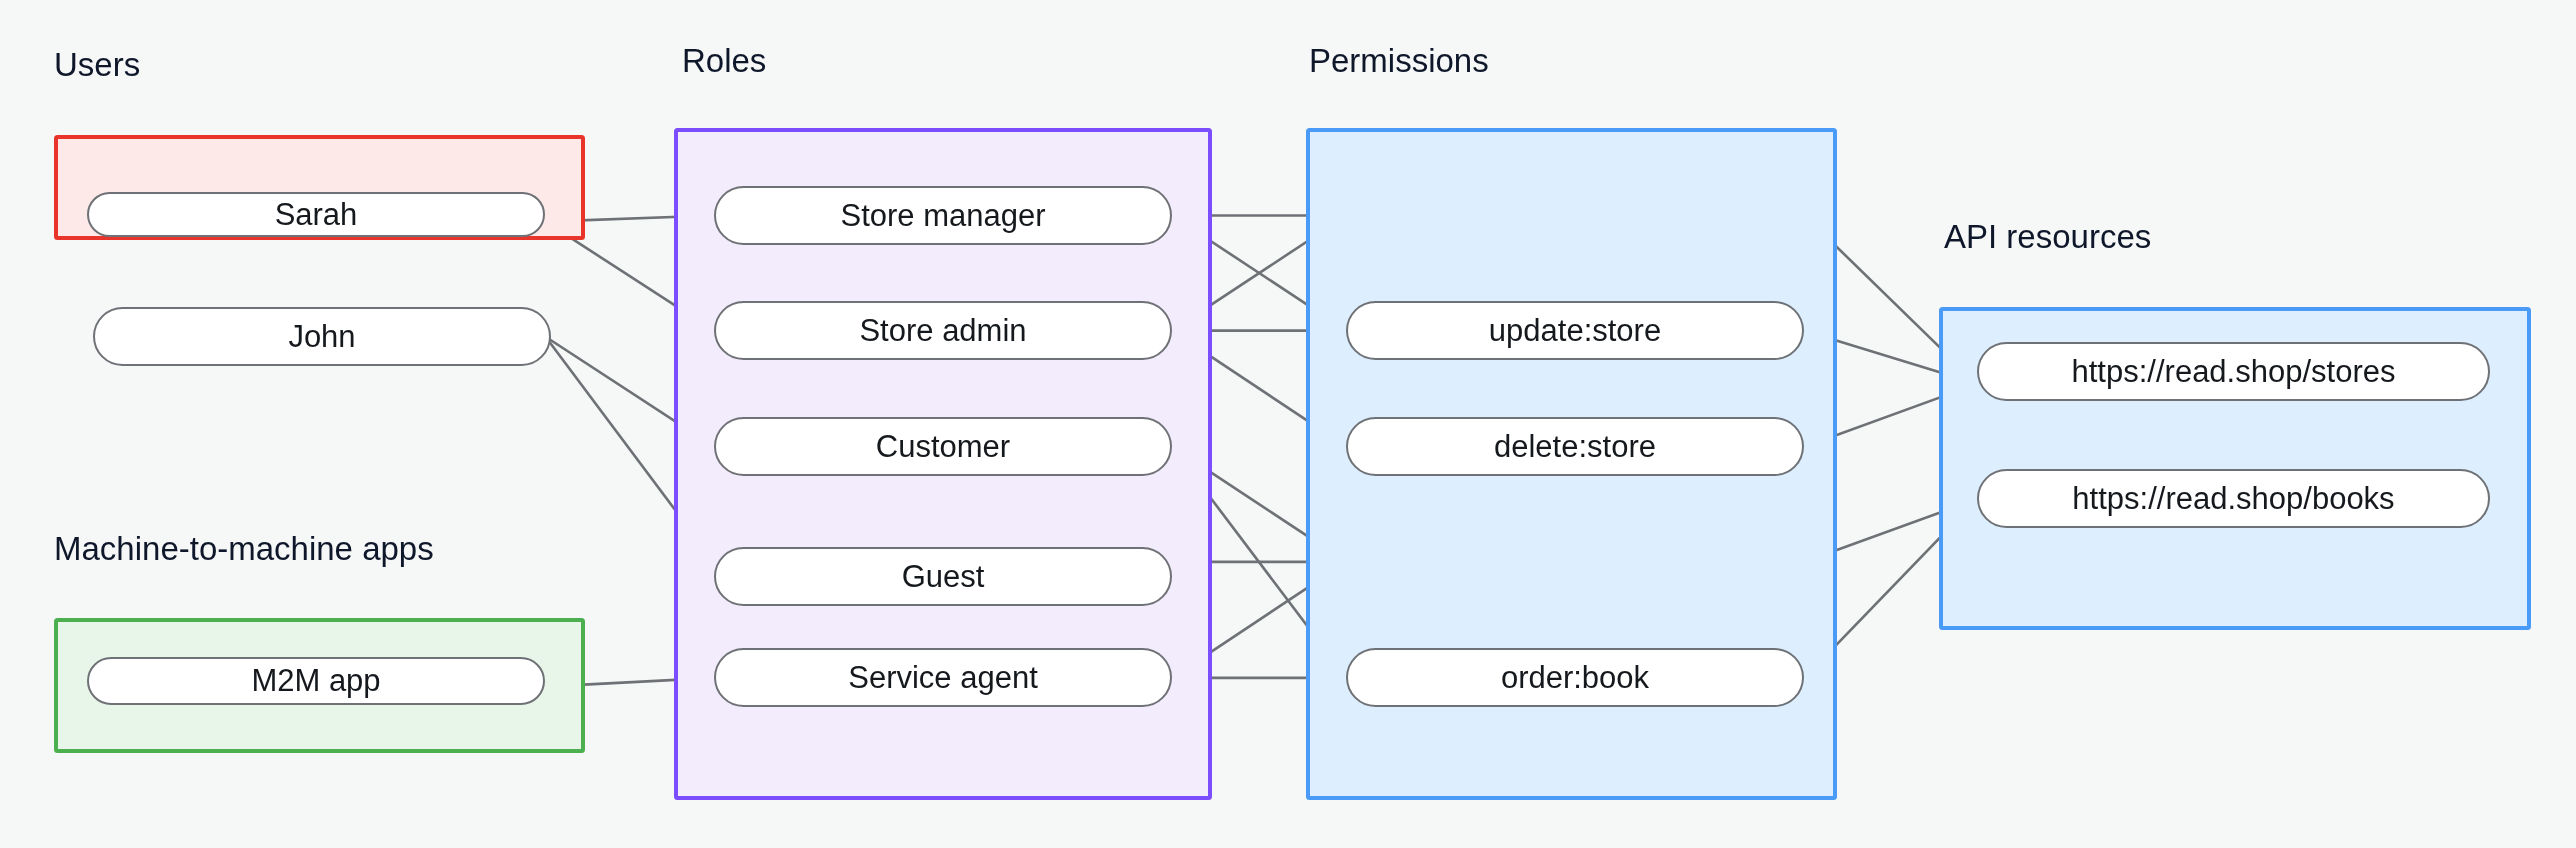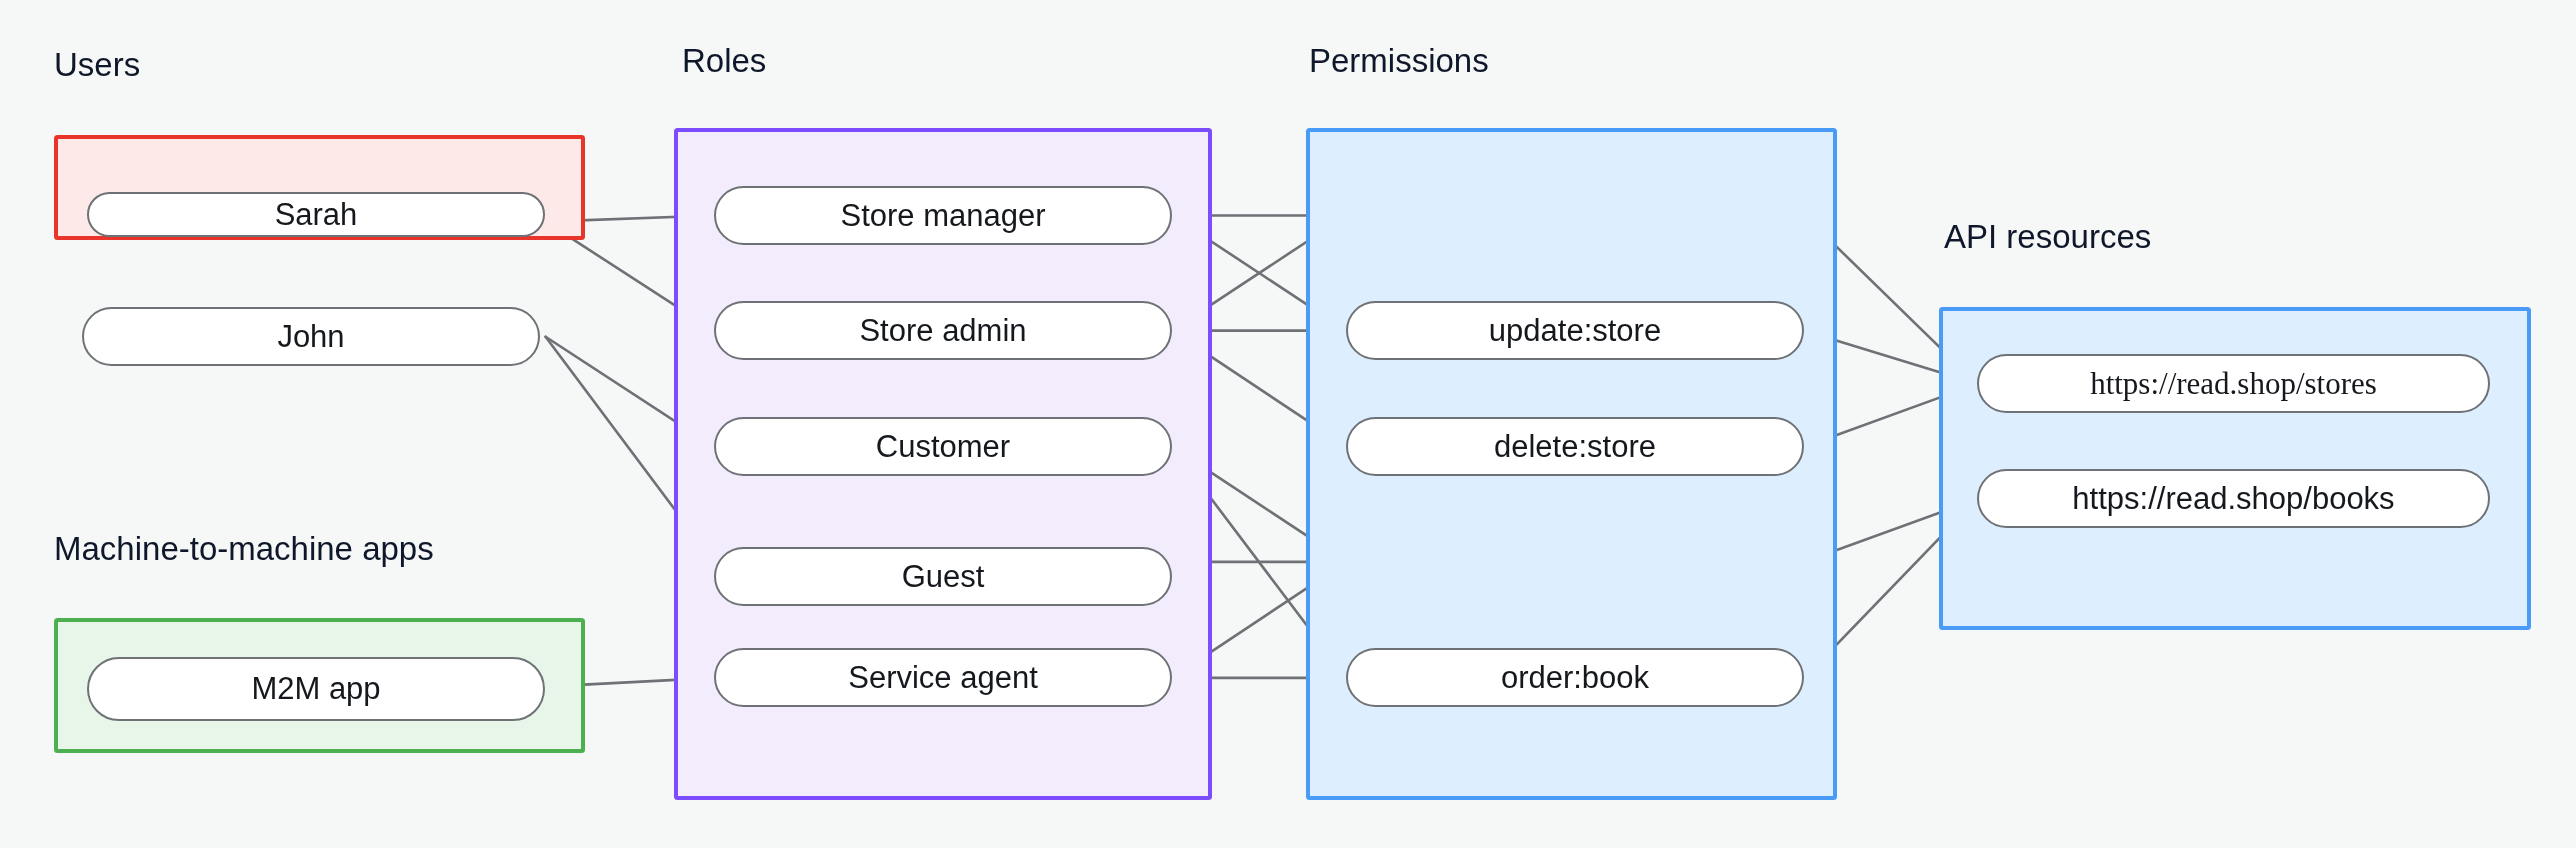--- a/index.html
+++ b/index.html
@@ -94,39 +94,39 @@
       <circle cx="1543" cy="512" r="9" fill="#6e7175"></circle>
       <circle cx="1543" cy="644" r="9" fill="#6e7175"></circle>
       <circle cx="1543" cy="777" r="9" fill="#6e7175"></circle>
       <circle cx="2266" cy="440" r="9" fill="#6e7175"></circle>
       <circle cx="2266" cy="572" r="9" fill="#6e7175"></circle>
     </svg>
 
   <div class="group-title" style="left:54px; top:48px;">Users</div>
   <div class="group-box group-users" style="left:54px; top:135px; width:531px; height:105px;"></div>
   <div class="node" style="left:87px; top:192px; width:458px; height:45px;">Sarah</div>
-  <div class="node" style="left:82px; top:307px; width:458px; height:59px;">John</div>
+  <div class="node" style="left:93px; top:307px; width:458px; height:59px;">John</div>
 
   <div class="group-title" style="left:54px; top:532px;">Machine-to-machine apps</div>
   <div class="group-box group-m2m" style="left:54px; top:618px; width:531px; height:135px;"></div>
-  <div class="node" style="left:87px; top:657px; width:458px; height:64px;">M2M app</div>
+  <div class="node" style="left:87px; top:657px; width:458px; height:48px;">M2M app</div>
 
   <div class="group-title" style="left:682px; top:44px;">Roles</div>
   <div class="group-box group-roles" style="left:674px; top:128px; width:538px; height:672px;"></div>
   <div class="node" style="left:714px; top:186px; width:458px; height:59px;">Store manager</div>
   <div class="node" style="left:714px; top:301px; width:458px; height:59px;">Store admin</div>
   <div class="node" style="left:714px; top:417px; width:458px; height:59px;">Customer</div>
   <div class="node" style="left:714px; top:532px; width:458px; height:59px;margin-top:15px;">Guest</div>
   <div class="node" style="left:714px; top:648px; width:458px; height:59px;">Service agent</div>
 
   <div class="group-title" style="left:1309px; top:44px;">Permissions</div>
   <div class="group-box group-perms" style="left:1306px; top:128px; width:531px; height:672px;"></div>
   <div class="node" style="left:1346px; top:301px; width:458px; height:59px;">update:store</div>
   <div class="node" style="left:1346px; top:417px; width:458px; height:59px;">delete:store</div>
   <div class="node" style="left:1346px; top:648px; width:458px; height:59px;">order:book</div>
 
   <div class="group-title" style="left:1944px; top:220px;">API resources</div>
   <div class="group-box group-api" style="left:1939px; top:307px; width:592px; height:323px;"></div>
-  <div class="node" style="left:1977px; top:354px; width:513px; height:59px;font-family:Liberation Serif, serif;">https://read.shop/stores</div>
+  <div class="node" style="left:1977px; top:342px; width:513px; height:59px;">https://read.shop/stores</div>
   <div class="node" style="left:1977px; top:469px; width:513px; height:59px;">https://read.shop/books</div>
 
 </div>
 
 
 </body></html>

